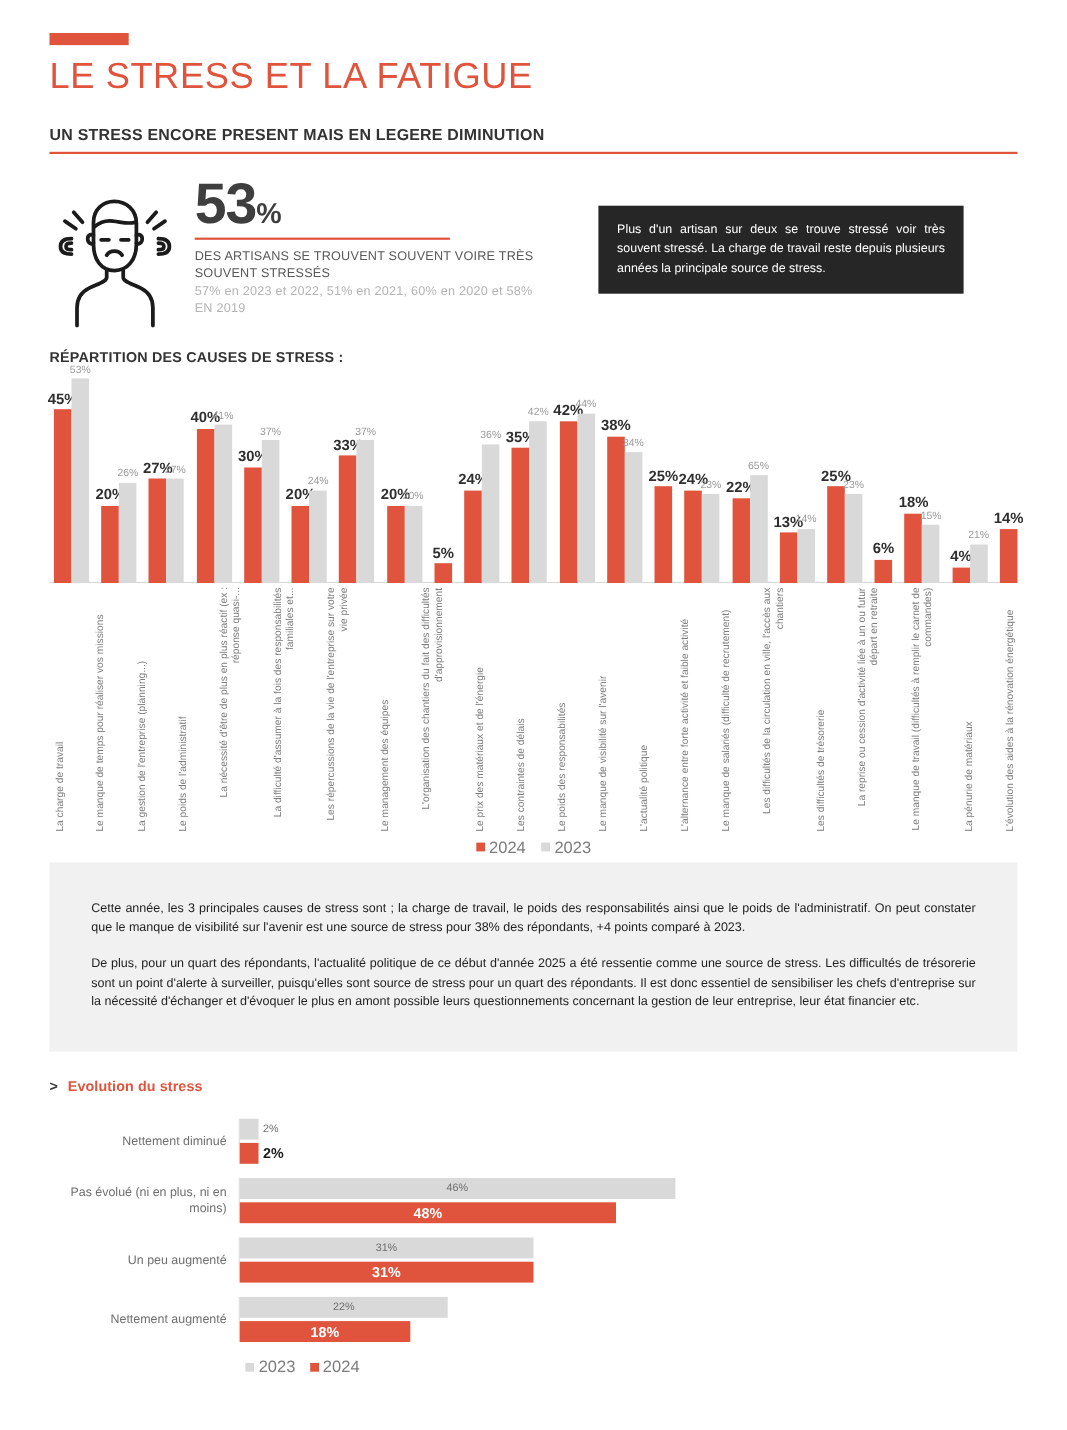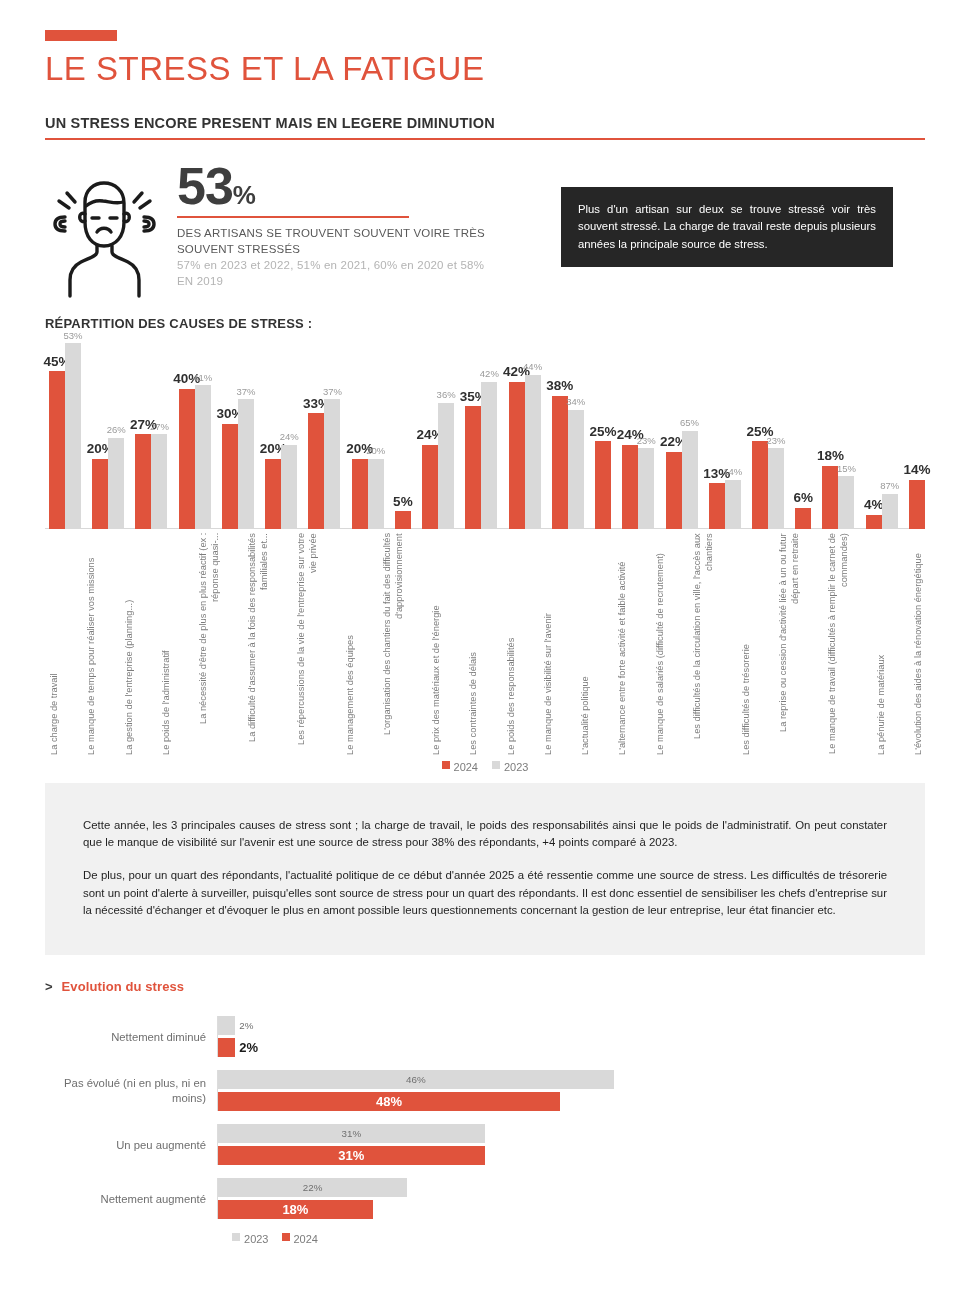--- a/index.html
+++ b/index.html
@@ -45,21 +45,21 @@
   .stat-rule { height: 2px; background: #e0533c; width: 232px; margin: 5px 0 8px 0; }
   .stat-desc {
     font-size: 11.5px; color: #595959; line-height: 1.35; letter-spacing: 0.2px;
   }
   .stat-hist {
     font-size: 11.5px; color: #b4b4b4; line-height: 1.35; letter-spacing: 0.2px;
     margin-top: 1px;
   }
   .callout {
     background: #262626; color: #ffffff; font-size: 11.3px; line-height: 1.55;
-    padding: 14px 17px; width: 332px; margin-left: 64px; margin-top: 25px;
+    padding: 14px 17px; width: 332px; margin-left: 47px; margin-top: 25px;
     text-align: justify;
   }
 
   
   .chart-heading {
     font-size: 13px; font-weight: bold; color: #333333; letter-spacing: 0.2px;
     margin-top: 14px;
   }
   .vchart {
     position: relative;
@@ -97,21 +97,21 @@
   }
   .xlab {
     font-size: 9.3px; color: #7c7c7c; line-height: 1.25;
     writing-mode: vertical-rl; transform: rotate(180deg);
     text-align: right; height: 222px;
     display: flex; align-items: flex-start; justify-content: flex-start;
   }
   .xlab span { display: block; max-height: 222px; }
 
   .legend { display: flex; justify-content: center; gap: 14px; margin-top: 6px; }
-  .lg { display: flex; gap: 4px; font-size: 11px; color: #7c7c7c; }
+  .lg { display: flex; align-items: center; gap: 4px; font-size: 15px; color: #7c7c7c; }
   .sw { width: 8px; height: 8px; display: inline-block; }
   .sw.cur { background: #e0533c; }
   .sw.prev { background: #d9d9d9; }
 
   
   .commentary {
     background: #f1f1f1; padding: 18px 22px 20px 22px; margin-top: 10px;
   }
   .commentary p {
     font-size: 11.4px; line-height: 1.52; color: #1f1f1f; margin: 16px;
@@ -368,21 +368,21 @@
           </div>
           <div class="bar prev" style="height: 26.7857%;">
             <span class="blab prev">15%</span>
           </div>
         </div>
         <div class="group">
           <div class="bar cur" style="height: 7.14286%;">
             <span class="blab cur">4%</span>
           </div>
           <div class="bar prev" style="height: 17.8571%;">
-            <span class="blab prev">87%</span>
+            <span class="blab prev">21%</span>
           </div>
         </div>
         <div class="group">
           <div class="bar cur" style="height: 25%;">
             <span class="blab cur">14%</span>
           </div>
         </div>
       </div>
     <div class="xlabels" id="vxlabels">
         <div class="xlab">

